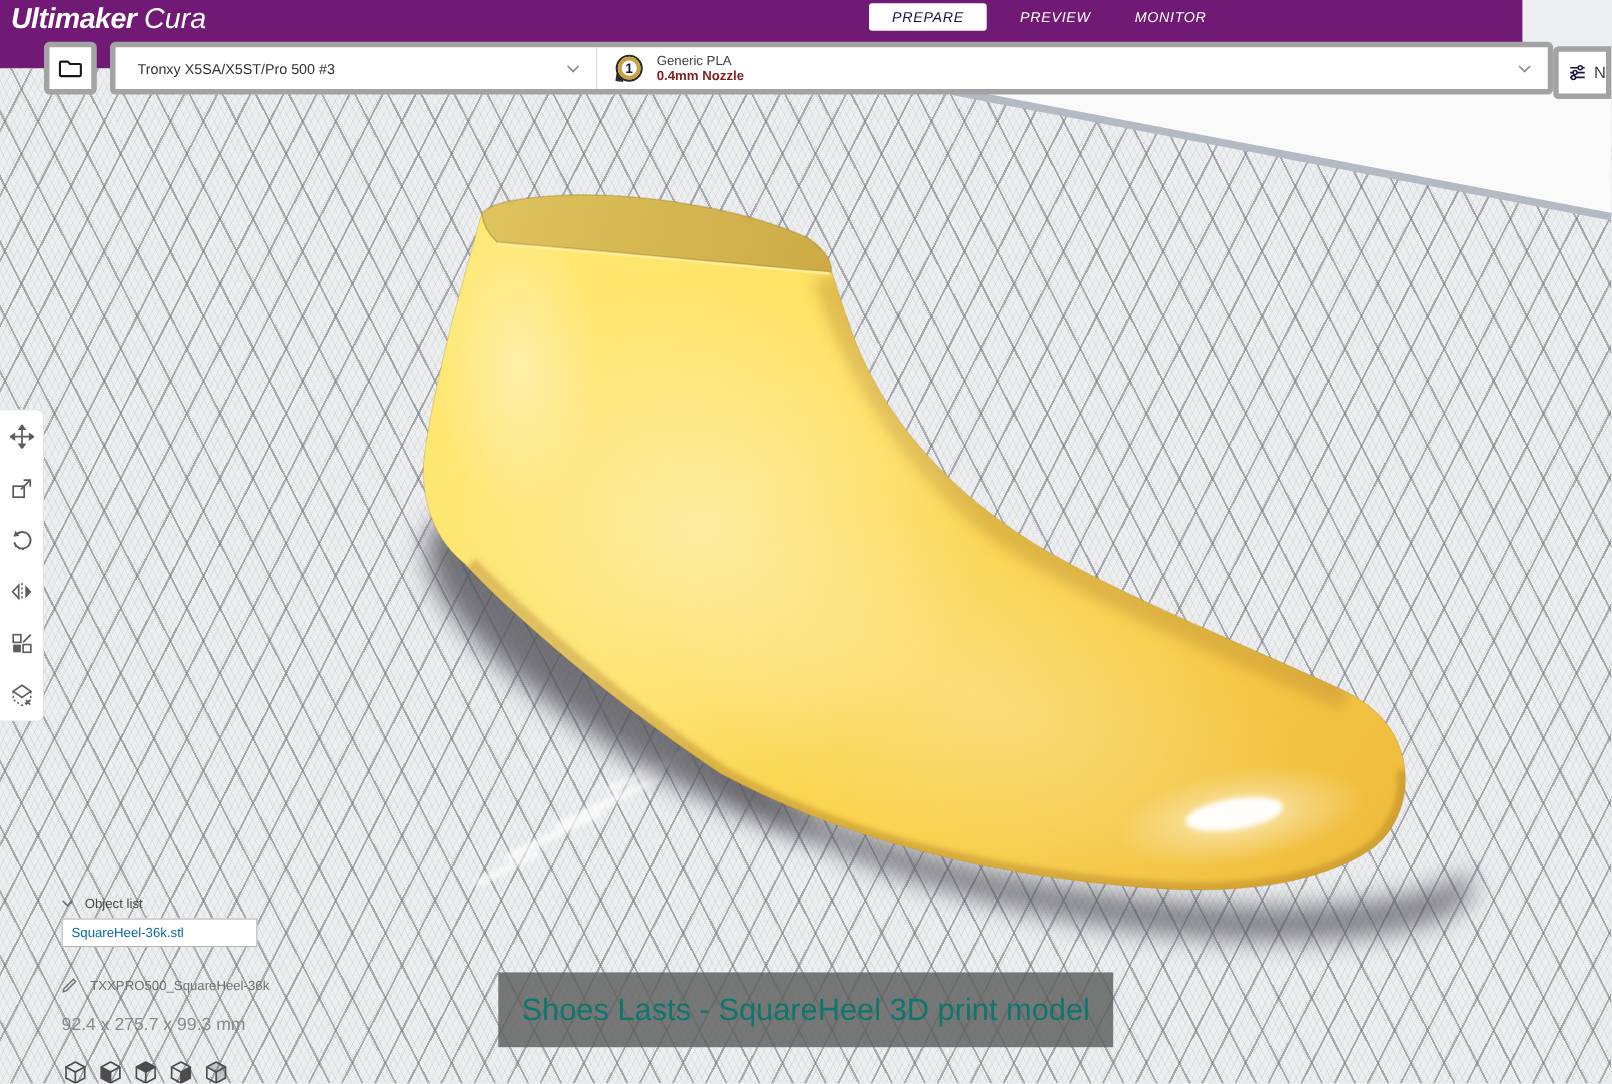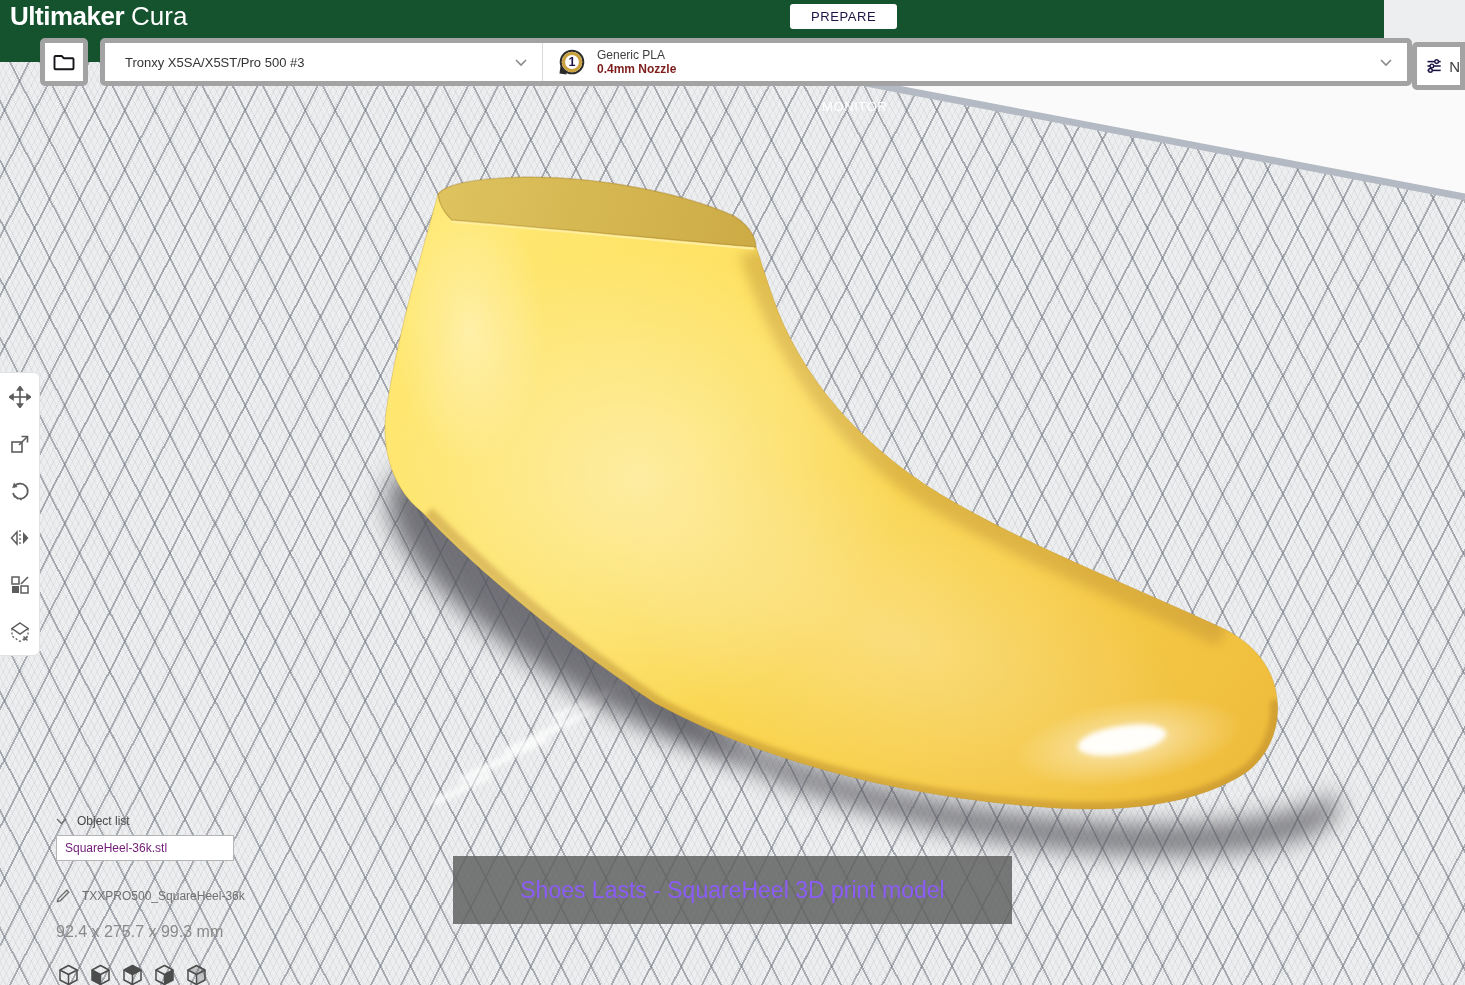--- a/index.html
+++ b/index.html
@@ -14,26 +14,26 @@
       repeating-linear-gradient(63deg,  rgba(116,119,130,0) 0 25px, rgba(116,119,130,.55) 25px 26.8px),
       repeating-linear-gradient(117deg, rgba(116,119,130,0) 0 25px, rgba(116,119,130,.55) 25px 26.8px),
       repeating-linear-gradient(63deg,  rgba(140,143,152,0) 0 4.6px, rgba(140,143,152,.13) 4.6px 5.6px),
       repeating-linear-gradient(117deg, rgba(140,143,152,0) 0 4.6px, rgba(140,143,152,.13) 4.6px 5.6px);
   }
   .scene { position:absolute; left:0; top:0; width:1465px; height:985px; z-index:1; pointer-events:none; }
 
   
   .header {
     position:absolute; left:0; top:0; width:1384px; height:62px;
-    background:#14532d; z-index:5;
+    background:#701a75; z-index:5;font-style:italic;
   }
   .logo { position:absolute; left:10px; top:0; height:32px; line-height:32px; color:#fff; font-size:26px; white-space:nowrap; }
   .logo .brand { font-weight:800; letter-spacing:-0.5px; }
   .logo .product { font-weight:300; margin-left:7px; }
-  .stage-tabs { position:absolute; left:790px; top:4px; display:flex; gap:20px; align-items:flex-end; height:24px;flex-direction:column; }
+  .stage-tabs { position:absolute; left:790px; top:4px; display:flex; gap:20px; align-items:flex-end; height:24px; }
   .tab { color:#fff; font-size:13px; letter-spacing:.6px; padding:5px 10px; border-radius:3px; cursor:pointer; white-space:nowrap; }
   .tab.active { background:#fff; color:#1b1545; padding:5px 21px; }
 
   
   .card { position:absolute; background:#fff; border:5px solid #a3a3a3; border-radius:5px; z-index:6; }
   .open-file { left:40px; top:38px; width:48px; height:48px; display:flex; align-items:center; justify-content:center; }
   .config-bar { left:100px; top:38px; width:1312px; height:48px; display:flex; align-items:stretch; }
   .printer-sec { width:438px; display:flex; align-items:center; padding:0 14px 0 20px; border-right:1px solid #dadada; }
   .printer-name { font-size:13px; color:#333; flex:1; }
   .material-sec { flex:1; display:flex; align-items:center; padding:0 14px; }
@@ -49,31 +49,31 @@
     border:1px solid #e2e2e2; border-left:none; border-radius:0 6px 6px 0;
     display:flex; flex-direction:column; z-index:6;
   }
   .tool-btn { width:39px; height:47px; display:flex; align-items:center; justify-content:center; cursor:pointer; }
 
   
   .objlist { position:absolute; left:56px; top:814px; z-index:4; }
   .objlist-head { display:flex; align-items:center; gap:10px; color:#4a4a4a; font-size:12px; }
   .objlist input {
     margin-top:7px; width:178px; height:26px; border:1px solid #b5b5b5; background:#fff;
-    font-family:"Liberation Sans", sans-serif; font-size:12px; color:#701a75; padding:0 8px; outline:none;
+    font-family:"Liberation Sans", sans-serif; font-size:12px; color:#0369a1; padding:0 8px; outline:none;
   }
   .model-row { margin-top:27px; display:flex; align-items:center; gap:11px; color:#707070; font-size:12px; }
   .dims { margin-top:20px; font-size:16px; color:#8a8a8a; }
   .view-cubes { position:absolute; left:58px; top:964px; display:flex; gap:11px; z-index:4; }
   .view-cubes .vbtn { cursor:pointer; }
 
   
   .caption {
-    position:absolute; left:453px; top:856px; width:559px; height:68px;
-    background:rgba(95,95,95,.84); color:#8b5cf6; font-size:23px;
+    position:absolute; left:453px; top:884px; width:559px; height:68px;
+    background:rgba(95,95,95,.84); color:#0f766e; font-size:28px;
     display:flex; align-items:center; justify-content:center; z-index:3; white-space:nowrap;
   }
 </style>
 </head>
 <body>
 
 <div class="viewport"></div>
 
 <svg class="scene" viewBox="0 0 1465 985">
   <defs>

